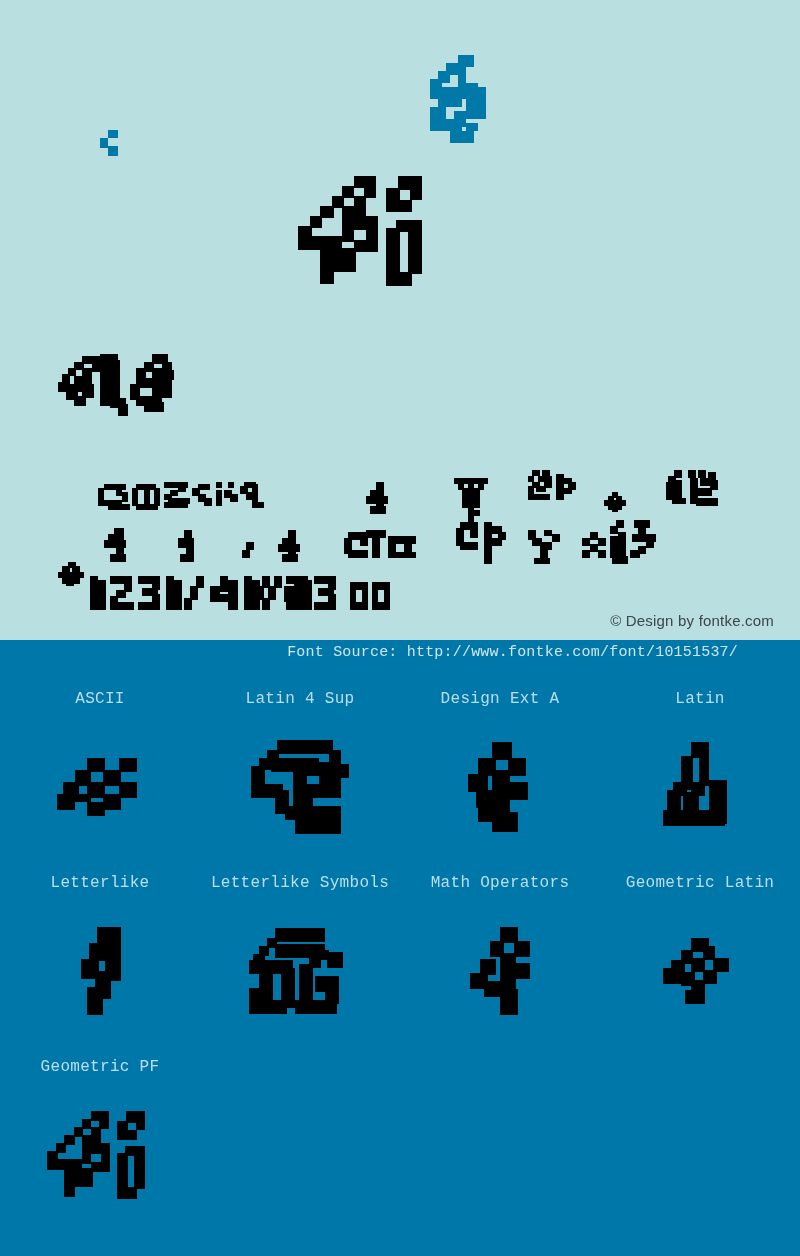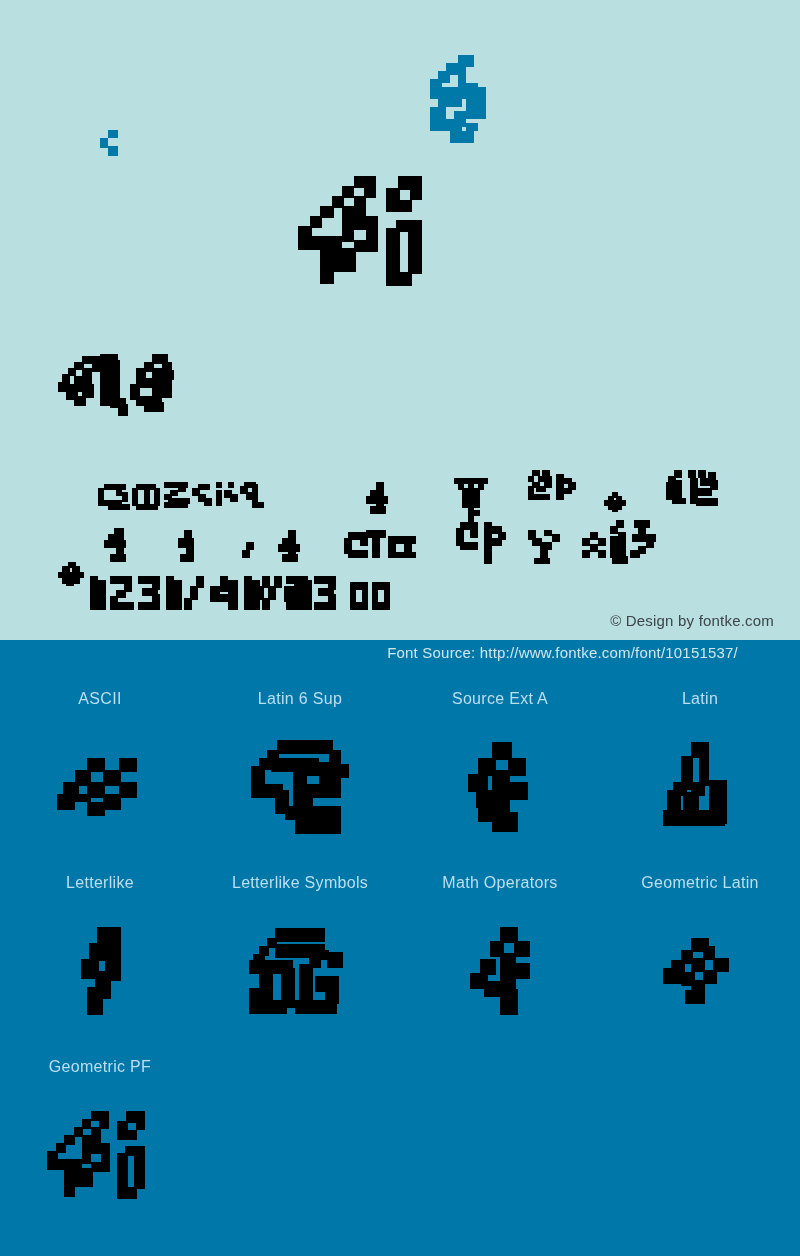--- a/index.html
+++ b/index.html
@@ -28,20 +28,21 @@
     background: #b9dfe1;
   }
 
   
   #swatch-panel {
     position: absolute;
     left: 0; top: 640px;
     width: 800px;
     height: 616px;
     background: #0077a9;
+    font-family: Liberation Mono, monospace;
   }
 
   
   .copyright-line {
     position: absolute;
     right: 26px;
     top: 612px;
     font-size: 15px;
     color: #3d4548;
     letter-spacing: 0.2px;
@@ -588,21 +589,21 @@
                 <rect x="0" y="18" width="9" height="8"></rect>
                 <rect x="9" y="18" width="8" height="4"></rect>
                 <rect x="23" y="18" width="9" height="8"></rect>
                 <rect x="15" y="22" width="9" height="7"></rect>
               </g>
             </svg>
           </div>
         </div>
 
         <div class="swatch-cell">
-          <div class="swatch-label">Latin 6 Sup</div>
+          <div class="swatch-label">Latin 4 Sup</div>
           <div class="swatch-art">
             <svg width="106" height="94" viewBox="0 0 53 47" shape-rendering="crispEdges">
               <g fill="#000000">
                 <rect x="15" y="0" width="28" height="7"></rect>
                 <rect x="10" y="5" width="6" height="6"></rect>
                 <rect x="6" y="9" width="6" height="6"></rect>
                 <rect x="12" y="9" width="24" height="7"></rect>
                 <rect x="41" y="5" width="6" height="13"></rect>
                 <rect x="2" y="13" width="7" height="13"></rect>
                 <rect x="23" y="11" width="7" height="24"></rect>
@@ -616,21 +617,21 @@
                 <rect x="19" y="33" width="12" height="7"></rect>
                 <rect x="26" y="29" width="7" height="7"></rect>
                 <rect x="31" y="33" width="16" height="7"></rect>
                 <rect x="24" y="40" width="23" height="7"></rect>
               </g>
             </svg>
           </div>
         </div>
 
         <div class="swatch-cell">
-          <div class="swatch-label">Source Ext A</div>
+          <div class="swatch-label">Design Ext A</div>
           <div class="swatch-art">
             <svg width="64" height="90" viewBox="0 0 32 45" shape-rendering="crispEdges">
               <g fill="#000000">
                 <rect x="12" y="0" width="10" height="9"></rect>
                 <rect x="5" y="8" width="9" height="9"></rect>
                 <rect x="20" y="8" width="9" height="9"></rect>
                 <rect x="0" y="16" width="10" height="9"></rect>
                 <rect x="12" y="14" width="9" height="23"></rect>
                 <rect x="20" y="20" width="10" height="9"></rect>
                 <rect x="4" y="24" width="12" height="9"></rect>

